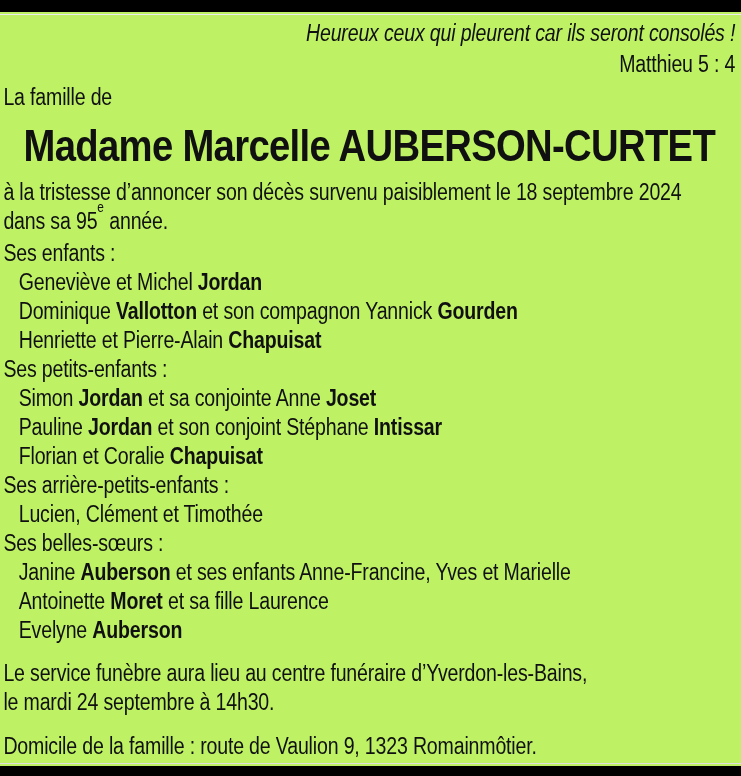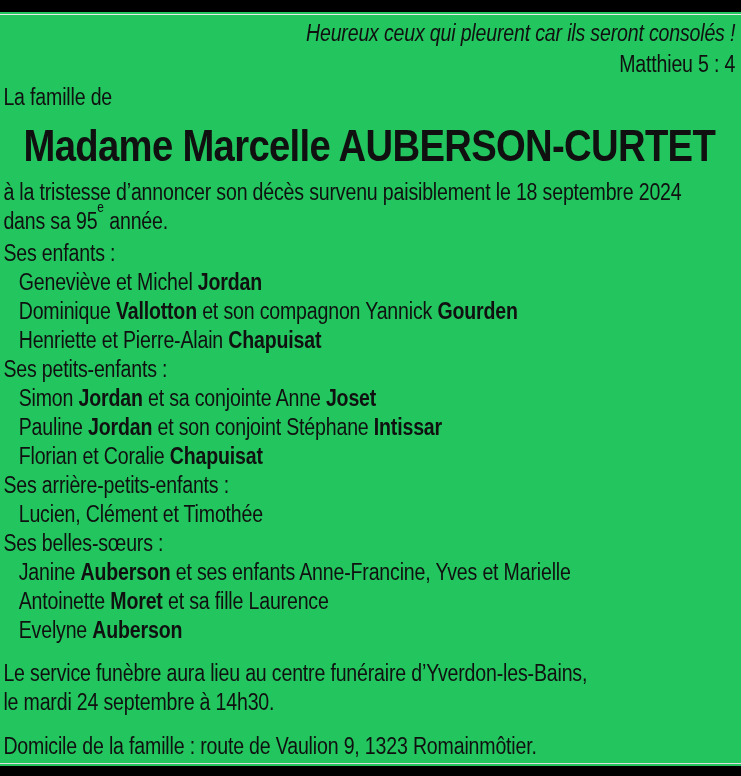--- a/index.html
+++ b/index.html
@@ -1,17 +1,17 @@
 <!DOCTYPE html>
 <html><head>
 <meta charset="utf-8">
 <style>
   html,body{margin:0;padding:0;background:#fff;}
   .page{
-    position:relative;width:741px;height:776px;background:#22c55e;
+    position:relative;width:741px;height:776px;background:#bef264;
     overflow:hidden;font-family:"Liberation Sans",sans-serif;color:#101010;
   }
   .top-bar{position:absolute;top:0;left:0;width:100%;height:12px;background:#000;}
   .top-rule{position:absolute;top:14px;left:0;width:100%;height:1px;background:#ececec;}
   .bottom-rule{position:absolute;bottom:12px;left:0;width:100%;height:1px;background:#dedede;}
   .bottom-bar{position:absolute;bottom:0;left:0;width:100%;height:10px;background:#000;}
   .content{
     position:absolute;top:13px;left:0;width:872px;
     transform:scaleX(0.85);transform-origin:0 0;
     font-size:23px;line-height:29px;letter-spacing:-0.2px;

